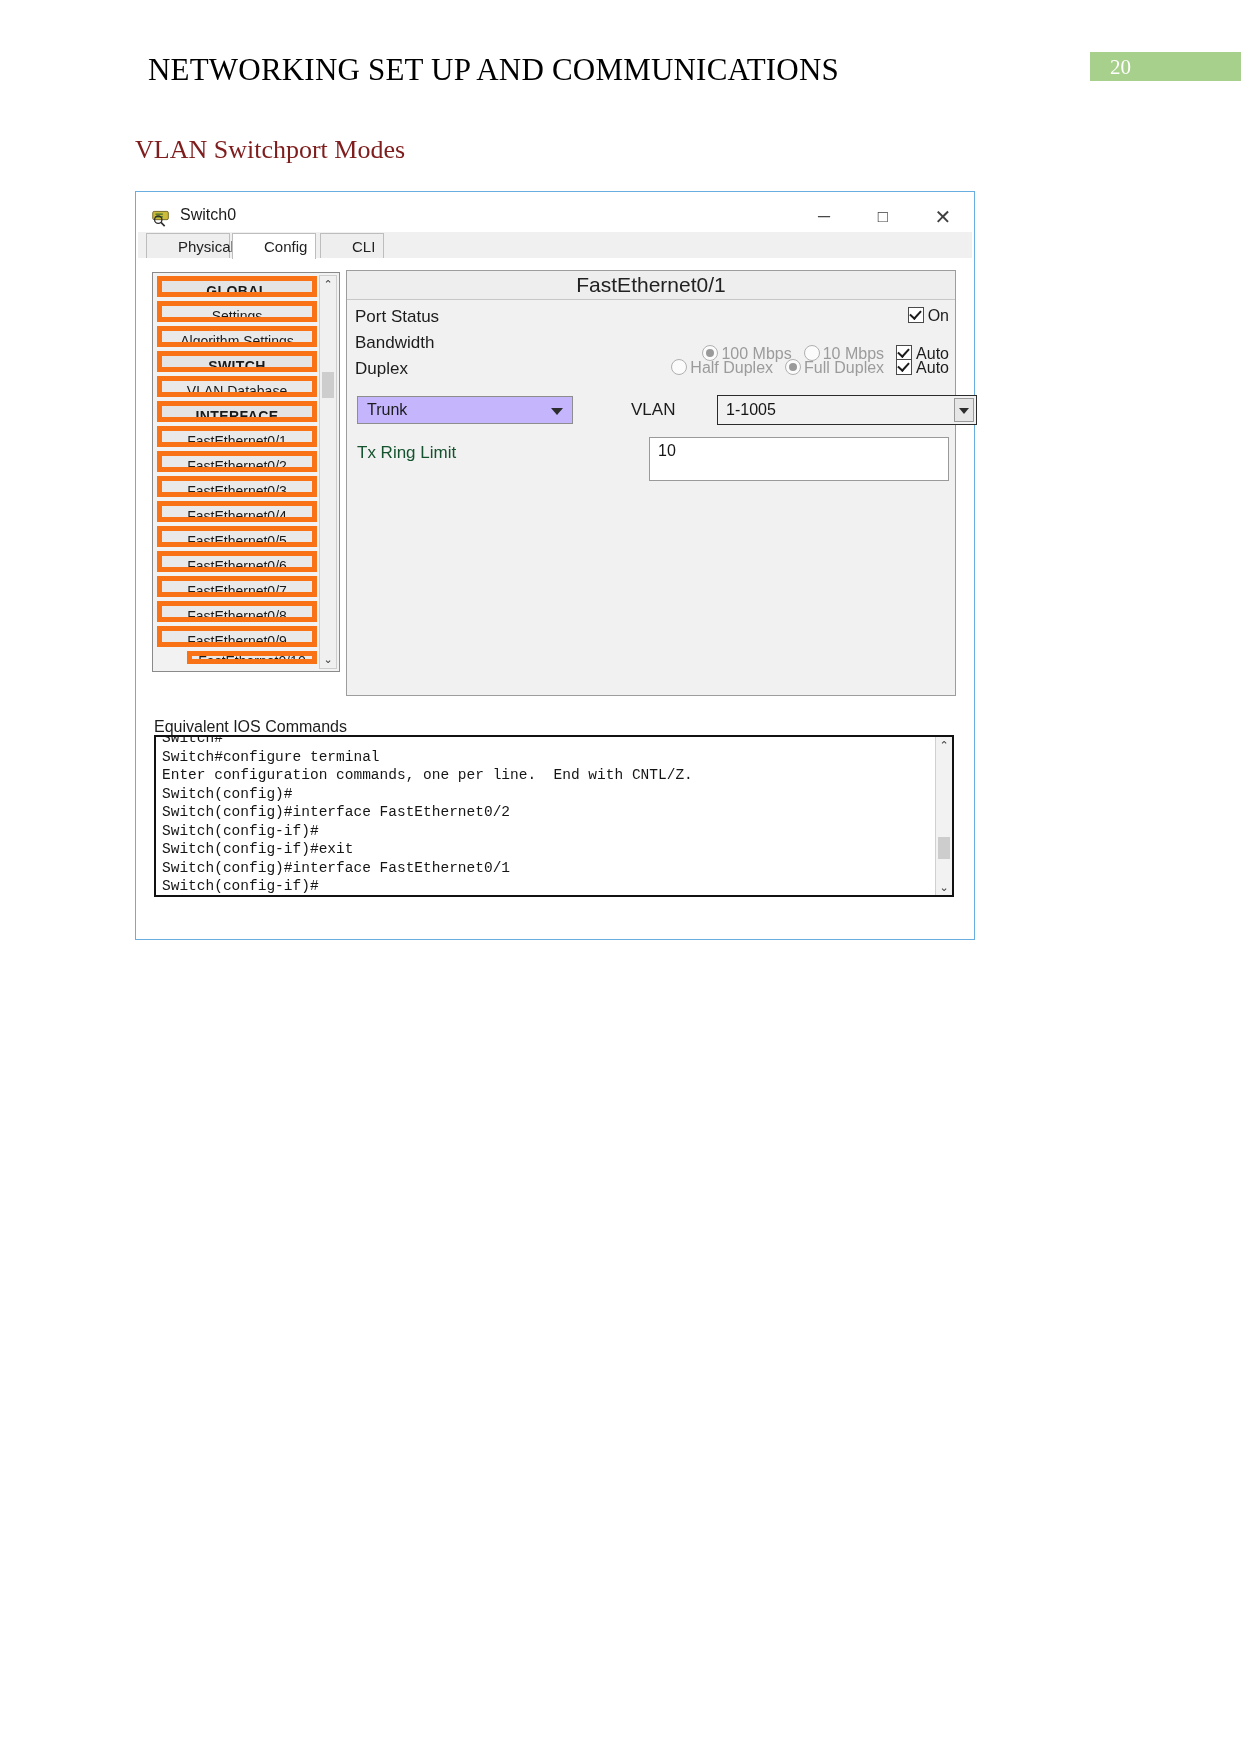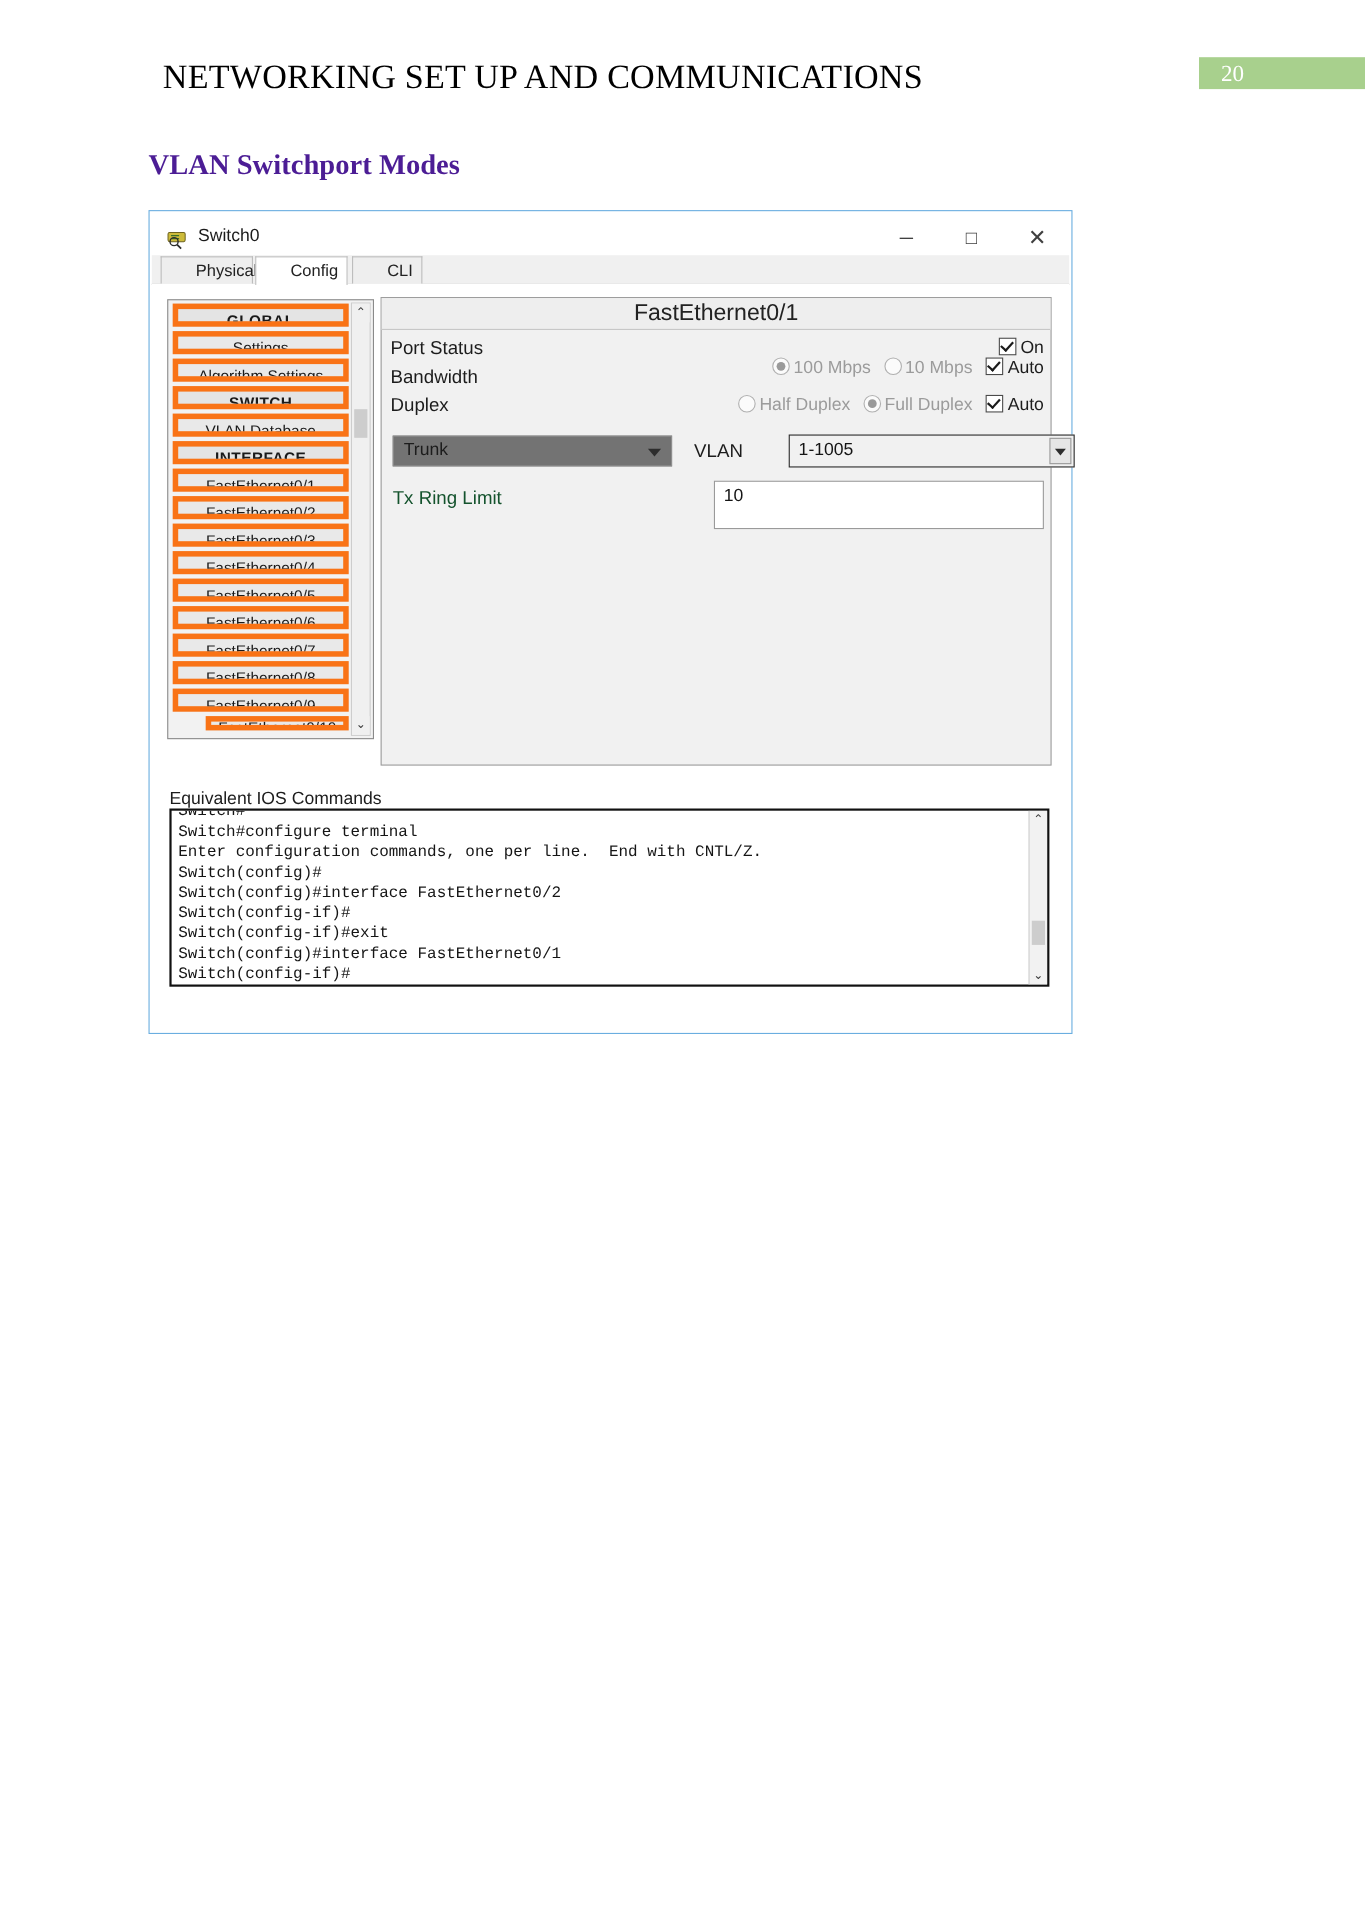--- a/index.html
+++ b/index.html
@@ -47,23 +47,23 @@
     font-family: "Liberation Serif", serif;
     font-size: 21px;
     color: #ffffff;
   }
 
   .section-heading {
     position: absolute;
     left: 135px;
     top: 135px;
     font-family: "Liberation Serif", serif;
-    font-weight: bold;
+    font-weight: normal;
     font-size: 26px;
-    color: #4c1d95;
+    color: #7f1d1d;
   }
 
   
   .shot-frame {
     position: absolute;
     left: 135px;
     top: 191px;
     width: 840px;
     height: 749px;
     border: 1px solid #6aaee0;
@@ -269,21 +269,21 @@
   .lbl-duplex  { top: 88px; }
 
   .ctl-group {
     position: absolute;
     right: 6px;
     font-size: 16px;
     color: #9b9b9b;
     white-space: nowrap;
   }
   .ctl-port   { top: 36px; color: #1c1c1c; }
-  .ctl-bw     { top: 54px; text-align: right; }
+  .ctl-bw     { top: 74px; text-align: right; }
   .ctl-duplex { top: 88px; }
 
   .radio {
     display: inline-block;
     width: 14px;
     height: 14px;
     border: 1px solid #b0b0b0;
     border-radius: 50%;
     background: #fbfbfb;
     vertical-align: -2px;
@@ -318,23 +318,23 @@
     transform: rotate(42deg);
   }
   .ctl-label-on { color: #1c1c1c; }
   .ctl-spacer { display: inline-block; width: 12px; }
 
   
   .mode-select {
     position: absolute;
     left: 10px;
     top: 125px;
-    width: 254px;
+    width: 216px;
     height: 28px;
-    background: #737373;
+    background: #c4b5fd;
     border: 1px solid #8e8e8e;
     box-sizing: border-box;
   }
   .mode-select .val {
     position: absolute;
     left: 9px;
     top: 4px;
     font-size: 16px;
     color: #1c1c1c;
   }

